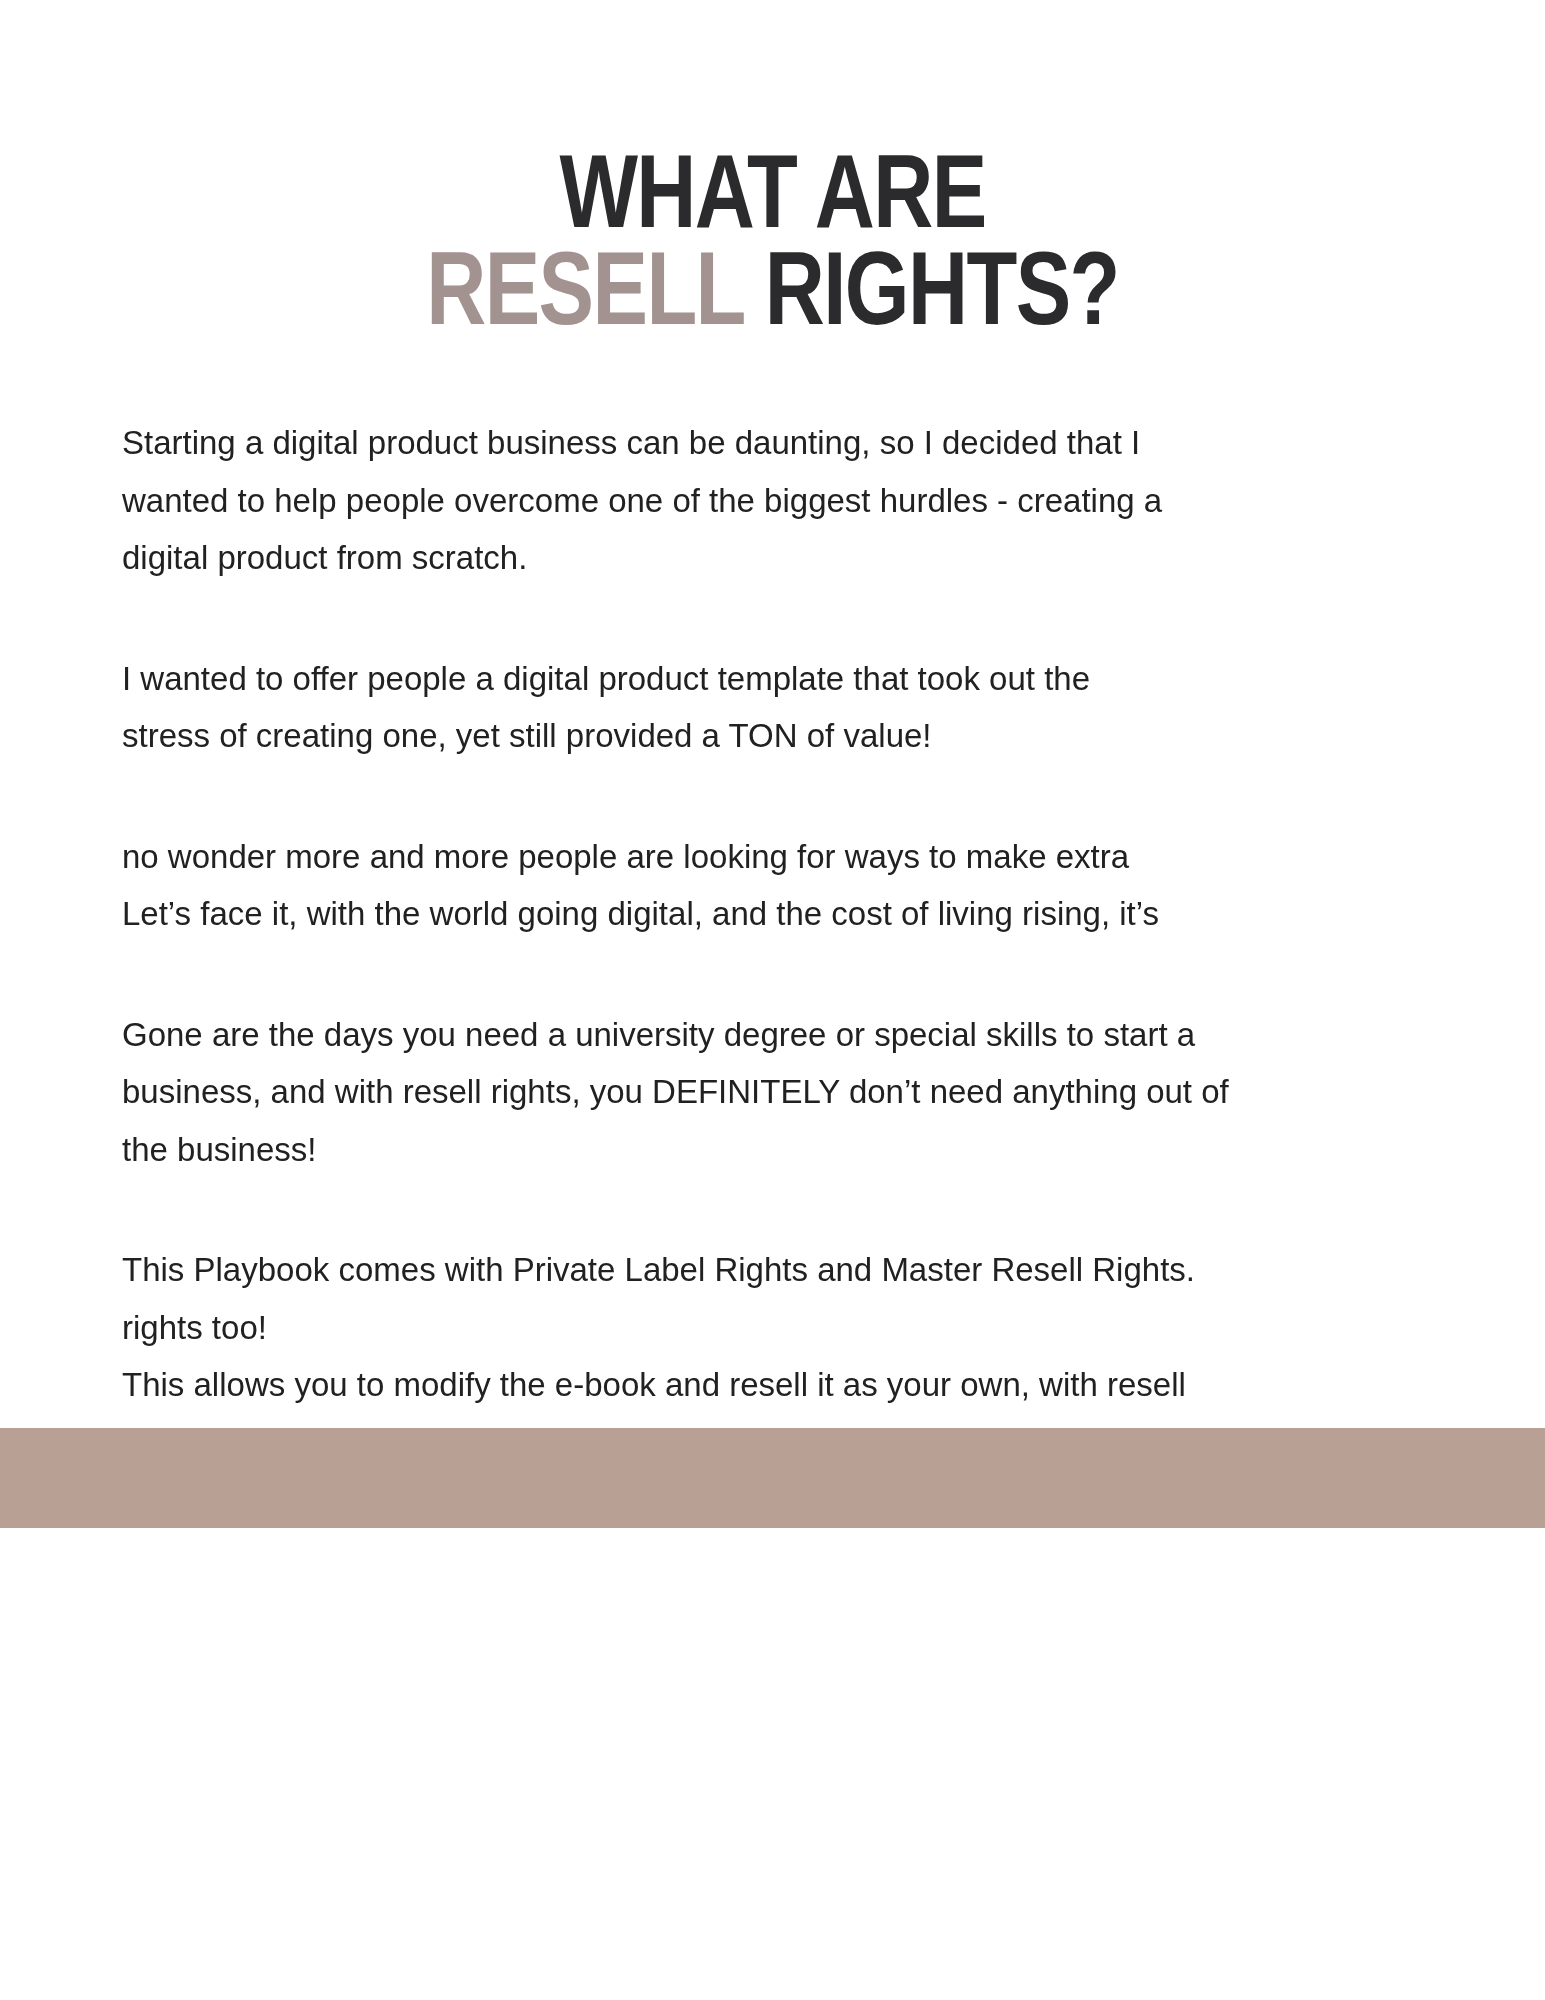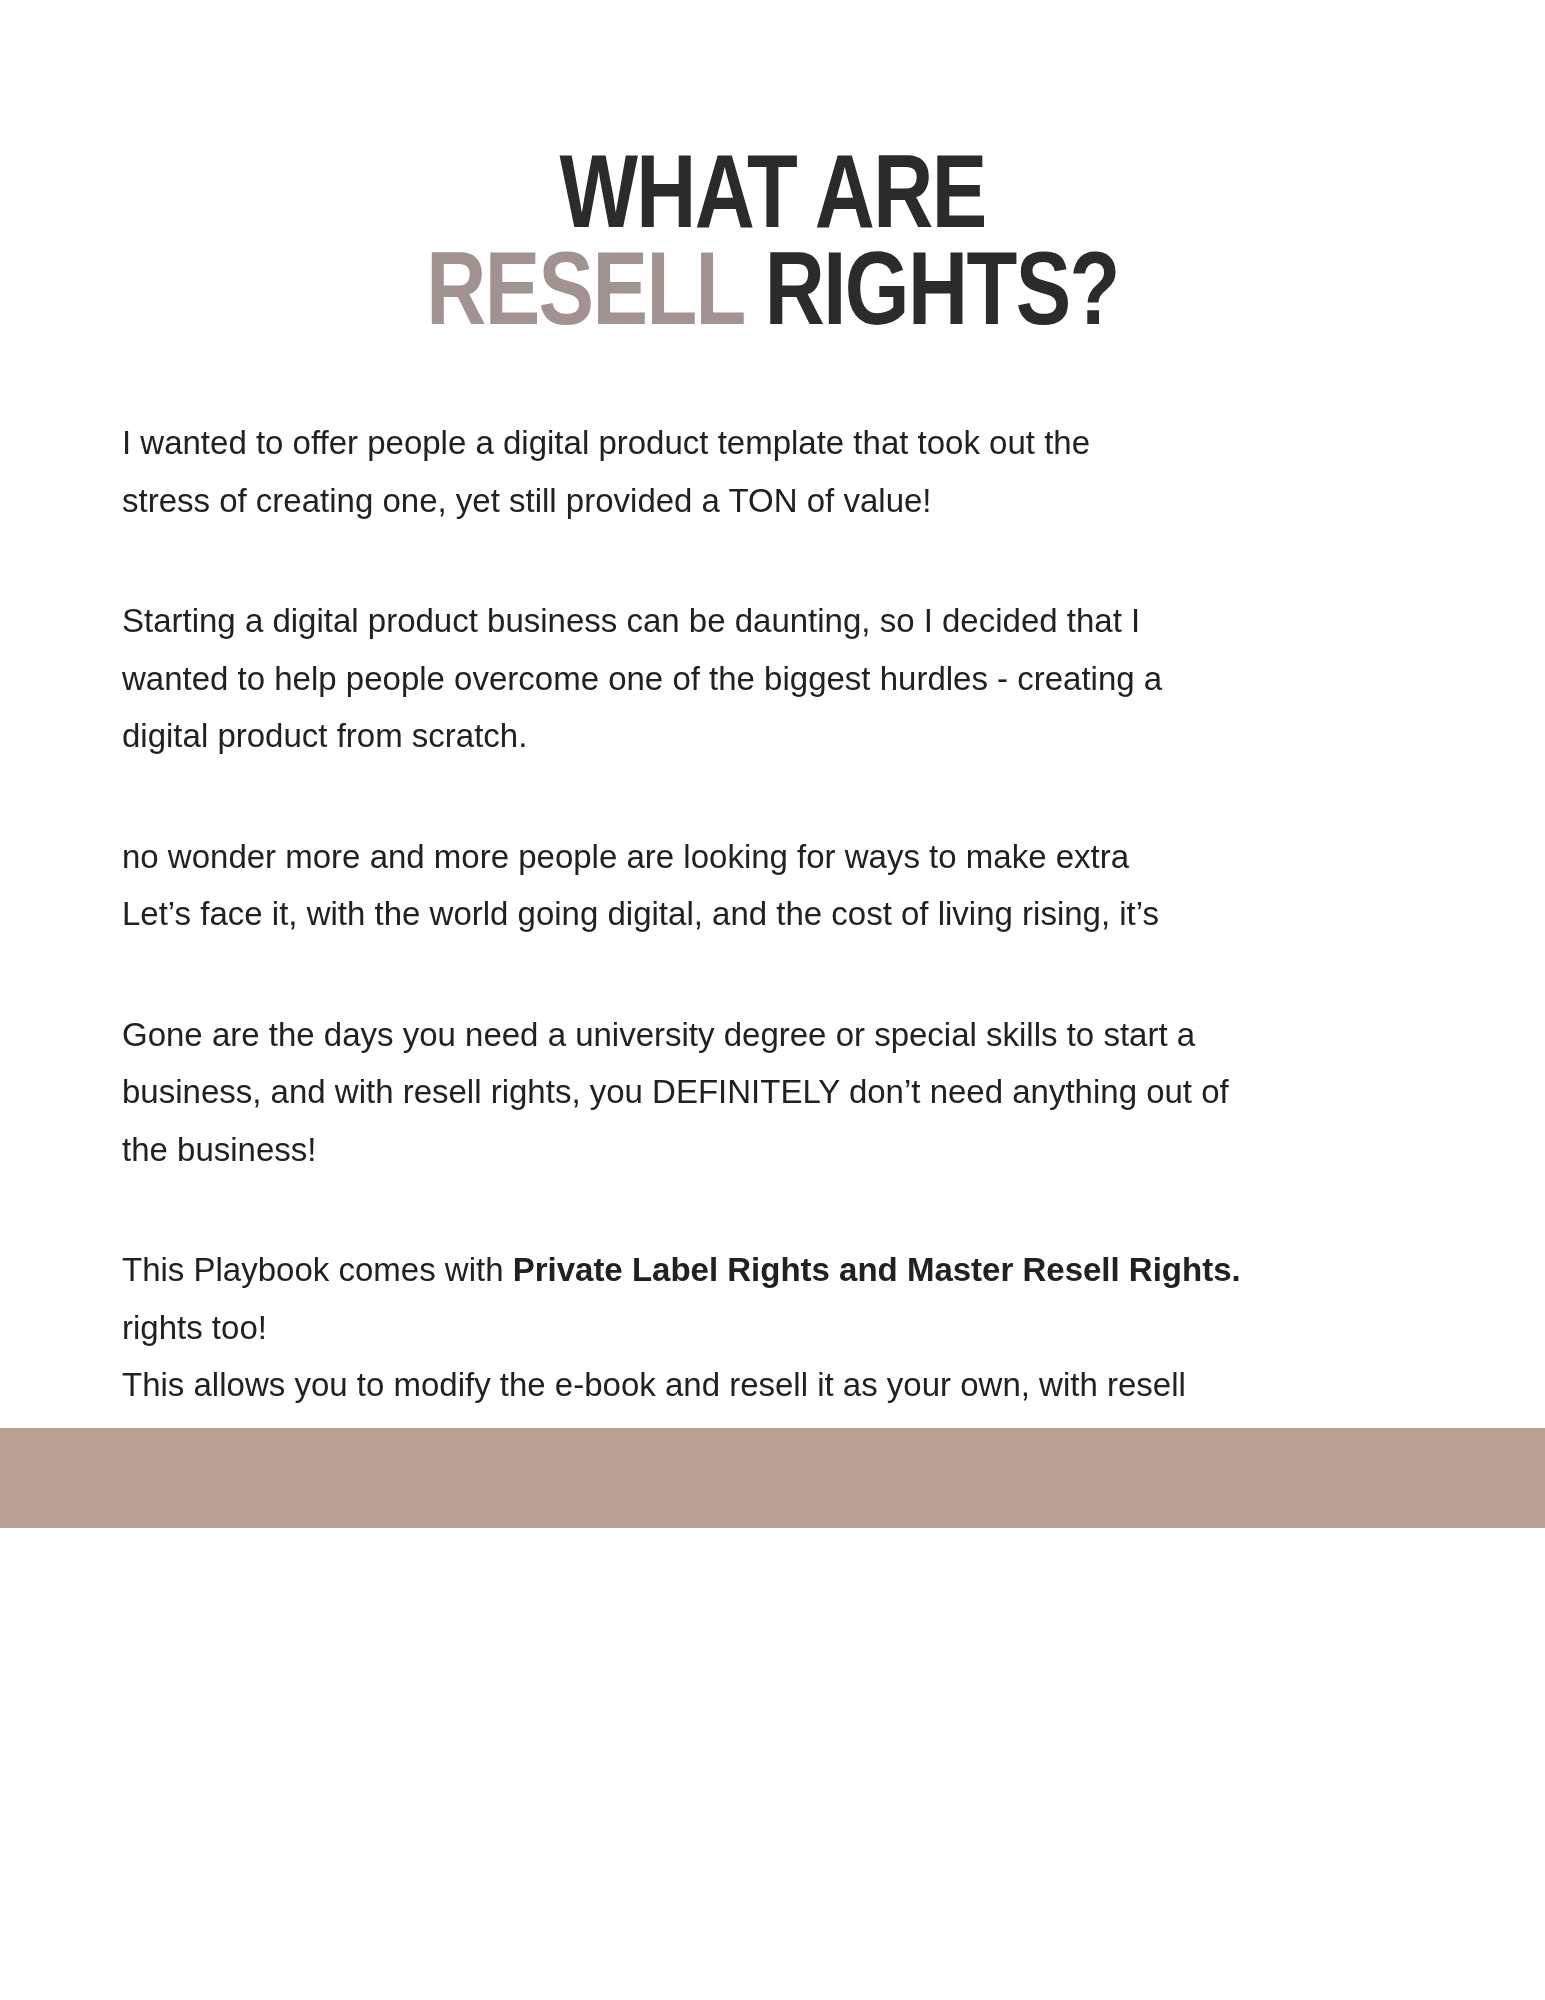--- a/index.html
+++ b/index.html
@@ -40,21 +40,21 @@
     line-height: 57.5px;
     font-weight: normal;
   }
   .paragraph {
     margin: 0 0 63px 0;
   }
   .text-line {
     white-space: nowrap;
   }
   .bold-phrase {
-    font-weight: bold;
+    font-weight: normal;
   }
   .footer-bar {
     position: absolute;
     left: 0;
     bottom: 0;
     width: 100%;
     height: 100px;
     background: #b8a094;
   }
 </style>
@@ -65,28 +65,28 @@
 
   <h1 class="page-title">
     <span class="title-line">WHAT ARE</span><br>
     <span class="title-accent">RESELL</span>
     <span class="title-rest">RIGHTS?</span>
   </h1>
 
   <div class="body-copy">
 
     <div class="paragraph">
-      <div class="text-line">I wanted to offer people a digital product template that took out the</div>
-      <div class="text-line">stress of creating one, yet still provided a TON of value!</div>
+      <div class="text-line">Starting a digital product business can be daunting, so I decided that I</div>
+      <div class="text-line">wanted to help people overcome one of the biggest hurdles - creating a</div>
+      <div class="text-line">digital product from scratch.</div>
     </div>
 
     <div class="paragraph">
-      <div class="text-line">Starting a digital product business can be daunting, so I decided that I</div>
-      <div class="text-line">wanted to help people overcome one of the biggest hurdles - creating a</div>
-      <div class="text-line">digital product from scratch.</div>
+      <div class="text-line">I wanted to offer people a digital product template that took out the</div>
+      <div class="text-line">stress of creating one, yet still provided a TON of value!</div>
     </div>
 
     <div class="paragraph">
     </div>
 
     <div class="paragraph">
       <div class="text-line">no wonder more and more people are looking for ways to make extra</div>
       <div class="text-line">Let’s face it, with the world going digital, and the cost of living rising, it’s</div>
     </div>
 

